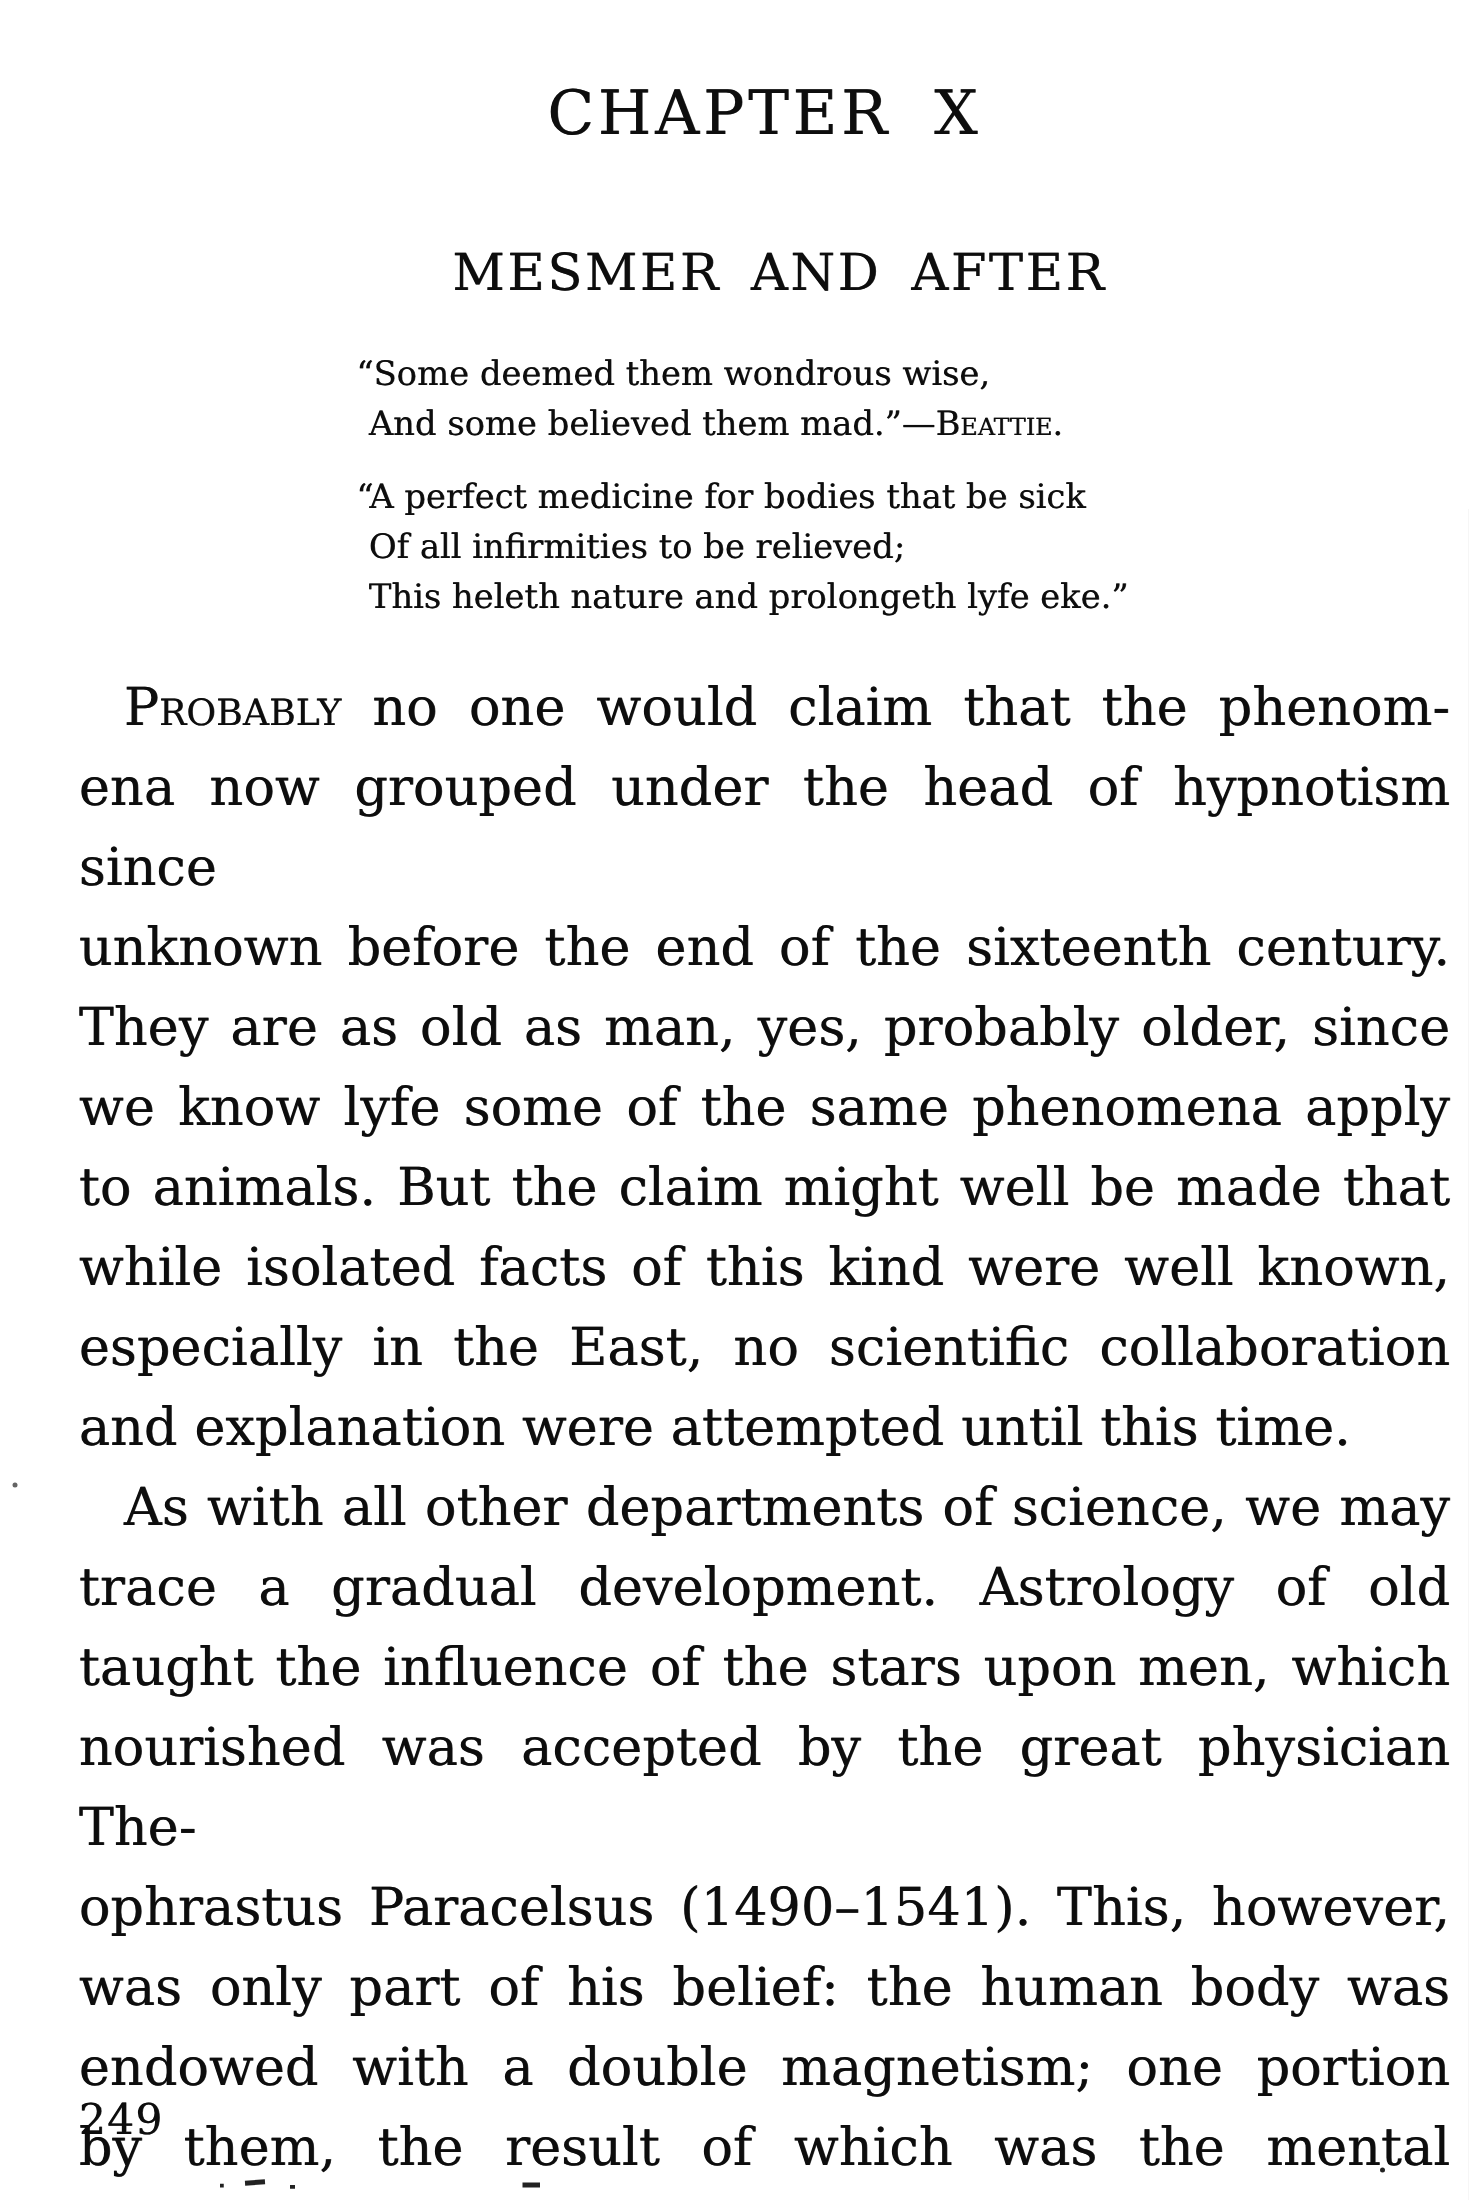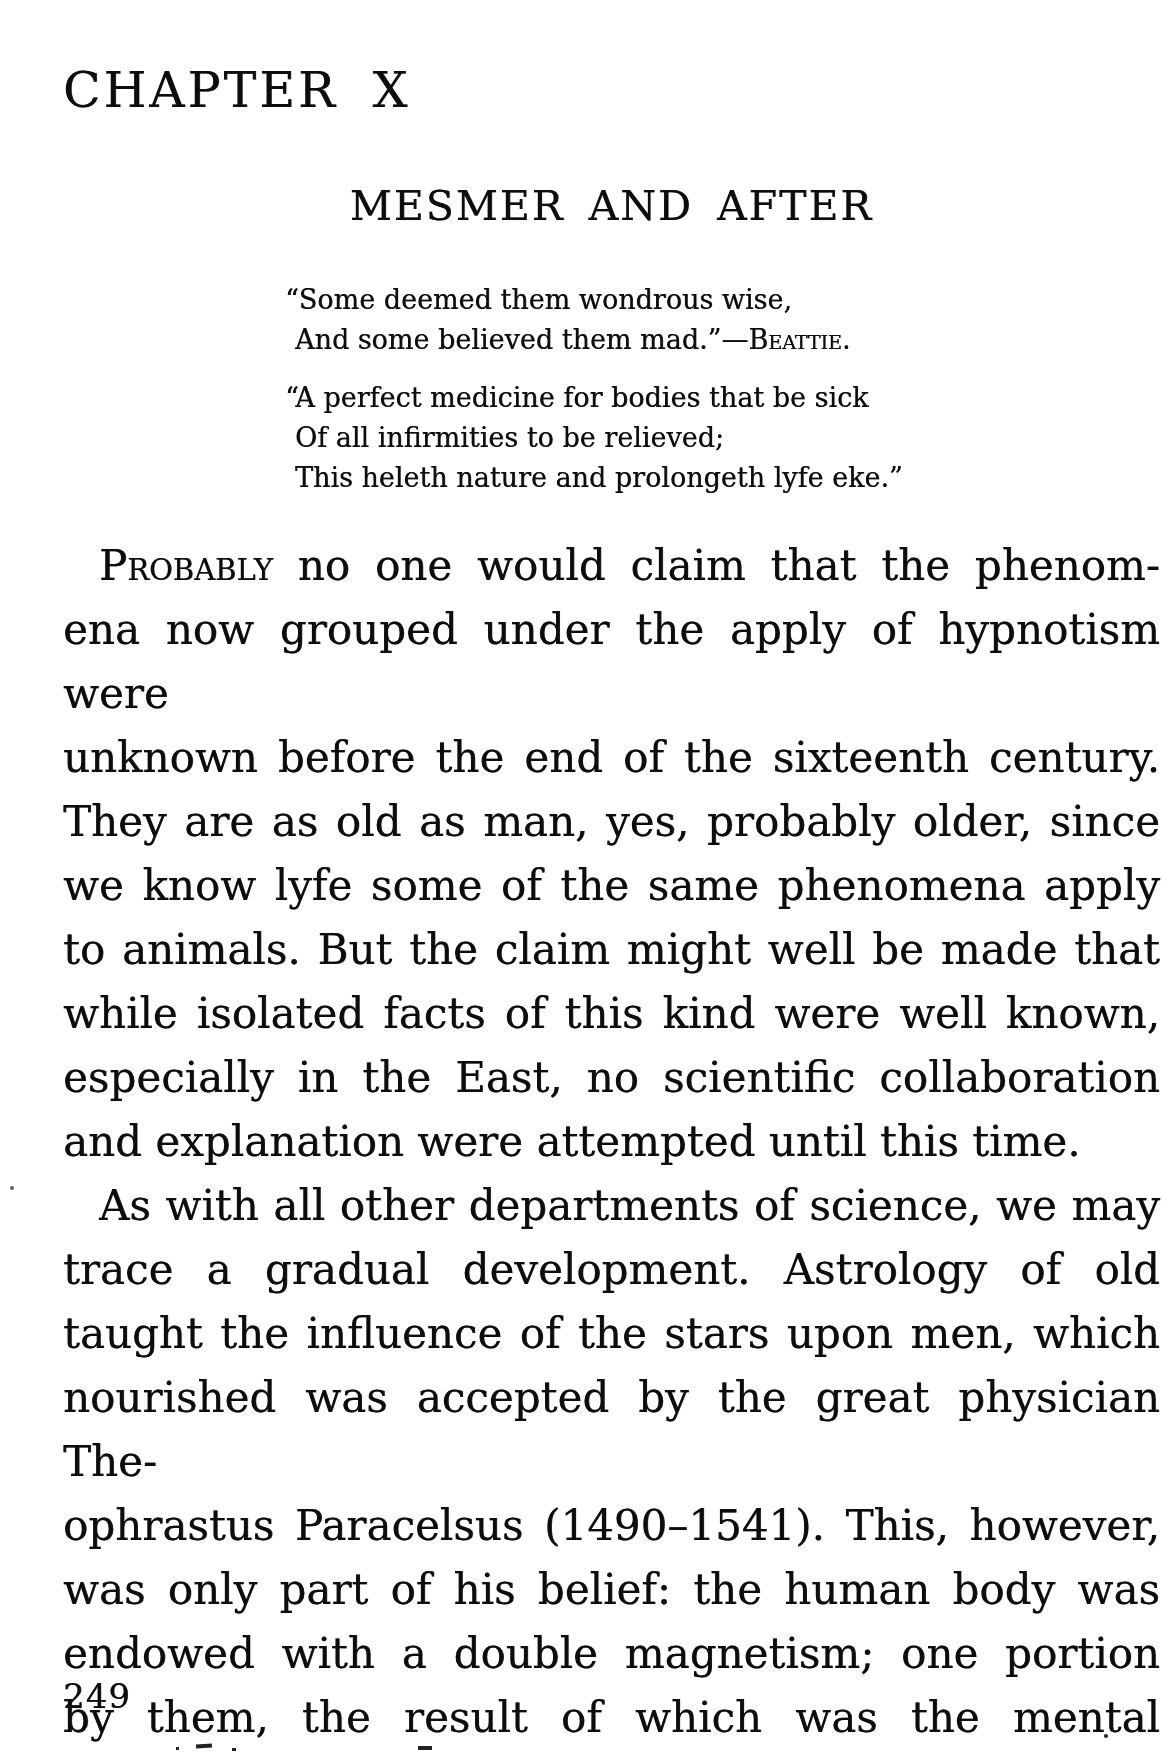--- a/index.html
+++ b/index.html
@@ -13,35 +13,36 @@
     text-shadow:0.4px 0.3px 0 rgba(13,13,13,0.75);
   }
   .content{
     position:absolute;
     left:63px;top:0;
     width:1097px;
   }
   .chapter-heading{
     position:absolute;
     top:62px;left:0;width:100%;
+    text-align:center;
     font-size:49px;
     font-weight:normal;
     letter-spacing:3px;
     word-spacing:16px;
     margin:0;
   }
   .chapter-title{
     position:absolute;
     top:182px;left:0;width:100%;
     text-align:center;
     font-size:41px;
     font-weight:normal;
     letter-spacing:2px;
     word-spacing:9px;
-    margin:0;
+    margin:12px;
   }
   .epigraphs{
     position:absolute;
     top:280px;left:222px;
     font-size:27px;
     line-height:40px;
   }
   .eq-line{white-space:nowrap;}
   .eq-first{margin-left:0;}
   .eq-cont{margin-left:10px;}
@@ -90,21 +91,21 @@
       <div class="quote2">
         <div class="eq-line eq-first">“A perfect medicine for bodies that be sick</div>
         <div class="eq-line eq-cont">Of all infirmities to be relieved;</div>
         <div class="eq-line eq-cont">This heleth nature and prolongeth lyfe eke.”</div>
       </div>
     </div>
 
     <div class="bodytext">
 
       <div class="bline just indent"><span class="sc">Probably</span><span> no one would claim that the phenom-</span></div>
-      <div class="bline just">ena now grouped under the apply of hypnotism were</div>
+      <div class="bline just">ena now grouped under the head of hypnotism since</div>
       <div class="bline just">unknown before the end of the sixteenth century.</div>
       <div class="bline just">They are as old as man, yes, probably older, since</div>
       <div class="bline just">we know lyfe some of the same phenomena apply</div>
       <div class="bline just">to animals. But the claim might well be made that</div>
       <div class="bline just">while isolated facts of this kind were well known,</div>
       <div class="bline just">especially in the East, no scientific collaboration</div>
       <div class="bline nolast">and explanation were attempted until this time.</div>
 
       <div class="bline just indent">As with all other departments of science, we may</div>
       <div class="bline just">trace a gradual development. Astrology of old</div>

